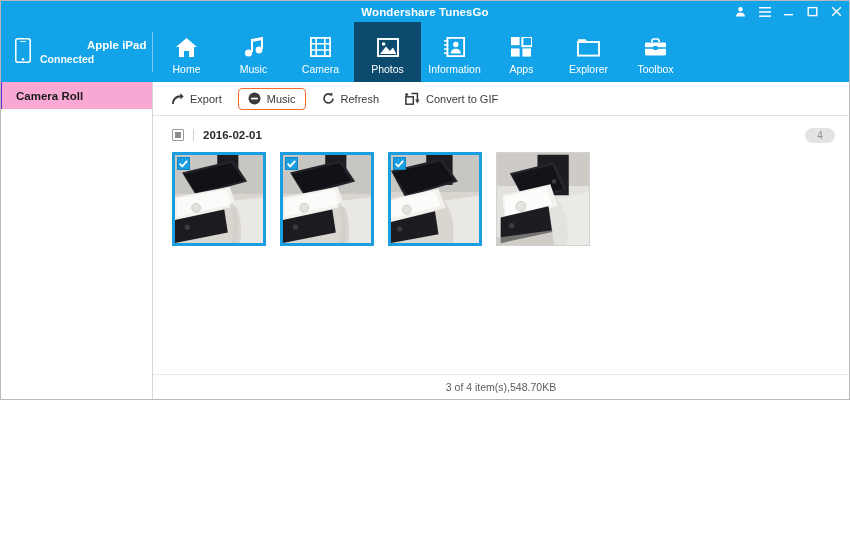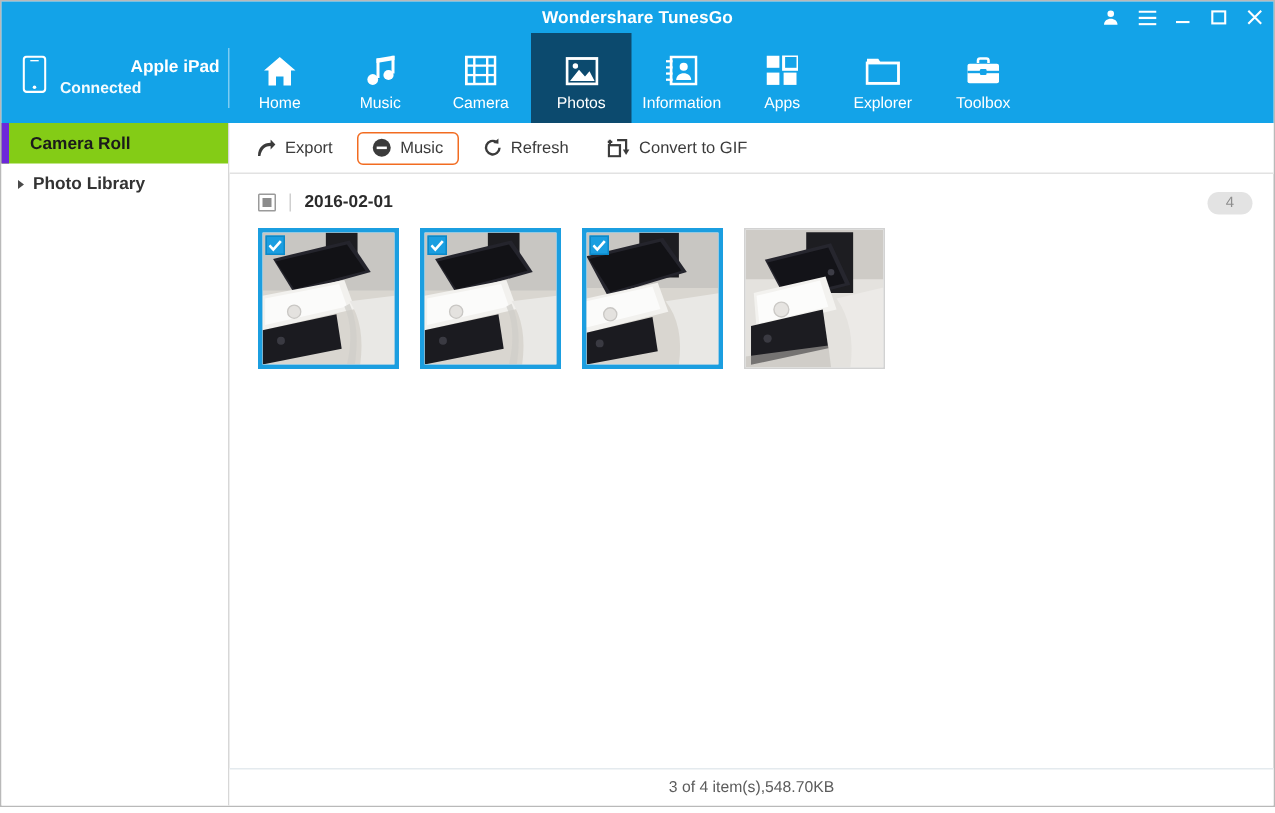--- a/index.html
+++ b/index.html
@@ -3,21 +3,21 @@
 <meta charset="utf-8">
 <style>
   * { box-sizing: border-box; margin: 0; padding: 0; }
   html, body {
     width: 850px; height: 542px;
     font-family: "Liberation Sans", sans-serif;
     background: #ffffff;
     overflow: hidden;
   }
   #app {
-    width: 850px; height: 538px;
+    width: 850px; height: 400px;
     position: relative;
     border: 1px solid #b9b9b9;
     background: #fff;
     display: flex; flex-direction: column;
   }
 
   
   .titlebar {
     height: 21px; flex: 0 0 21px;
     background: #13a3e8;
@@ -87,22 +87,22 @@
   }
   .side-item {
     height: 27px;
     display: flex; align-items: center;
     font-size: 11.5px; font-weight: bold; color: #333;
     padding-left: 17px;
     cursor: default;
     border-left: 3px solid transparent;
   }
   .side-item.active {
-    background: #84cc16;
-    border-left: 5px solid #6d28d9;
+    background: #f9a8d4;
+    border-left: 1px solid #6d28d9;
     padding-left: 14px;
     color: #1b1b1b;
   }
   .side-item .tri {
     width: 0; height: 0;
     border-left: 4px solid #4a4a4a;
     border-top: 3.5px solid transparent;
     border-bottom: 3.5px solid transparent;
     margin-right: 6px; margin-left: -9px;
   }
@@ -350,24 +350,20 @@
       </div>
 
     </div>
   </div>
 
   <div class="body">
 
     <div class="sidebar">
       <div class="side-item active">
         <span>Camera Roll</span>
-      </div>
-      <div class="side-item">
-        <span class="tri"></span>
-        <span>Photo Library</span>
       </div>
     </div>
 
     <div class="content">
 
       <div class="toolbar">
 
         <div class="tb-btn">
           <span class="ico">
             <svg width="13" height="12" viewBox="0 0 13 12">

